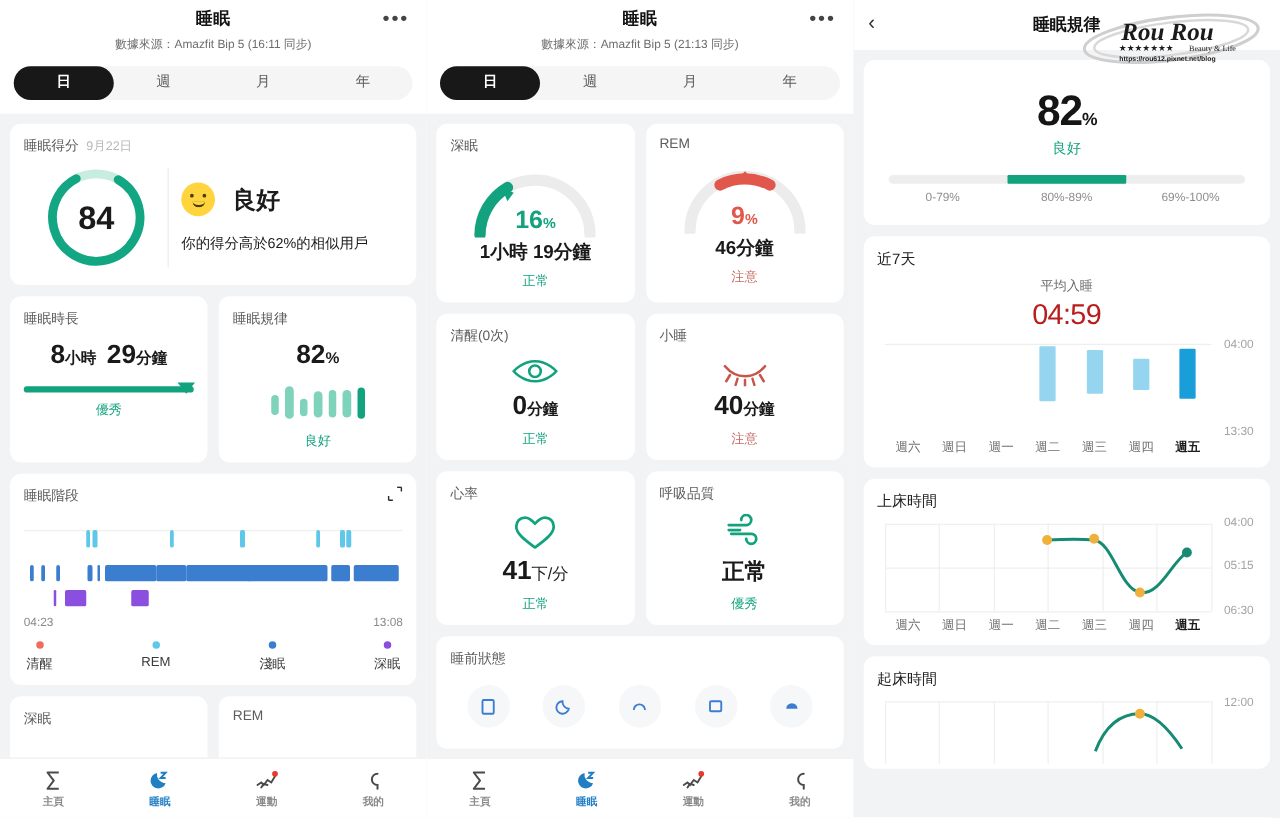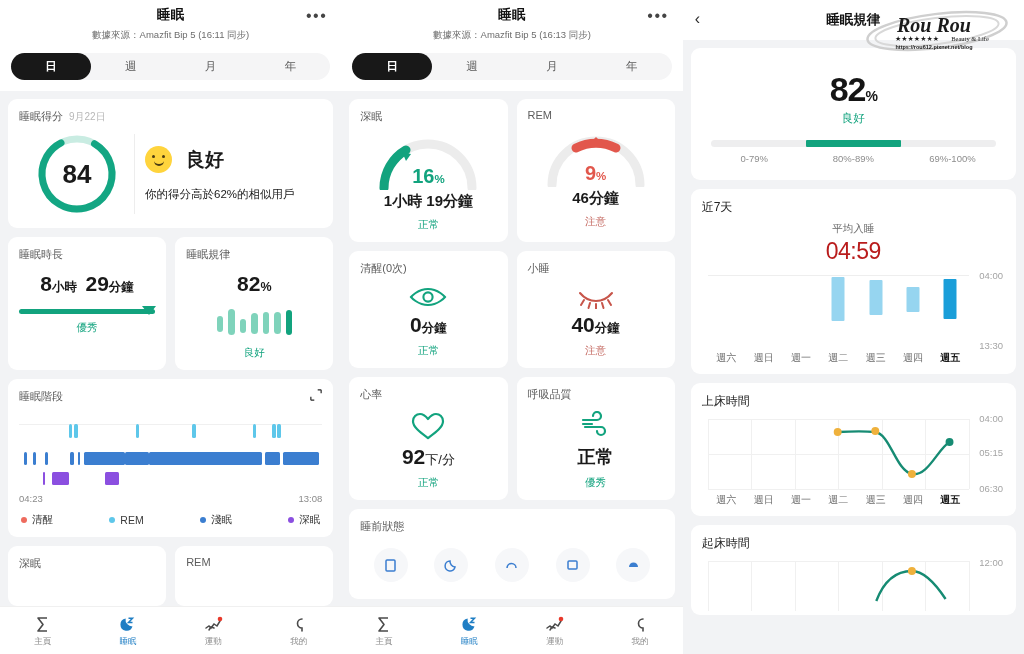--- a/index.html
+++ b/index.html
@@ -63,41 +63,41 @@
   
   .regbars { display: flex; justify-content: center; align-items: center; gap: 5px; height: 34px; margin-top: 9px; }
   .regbars span { width: 6.5px; border-radius: 4px; background: #7fd3bb; display: block; }
 
   
   .stage-chart { position: relative; height: 70px; margin-top: 16px; }
   .stage-chart .gline { position: absolute; left: 0; right: 0; top: 4px; height: 1px; background: #f0f0f0; }
   .stage-chart .seg-b { position: absolute; border-radius: 1.5px; }
   .stage-times { display: flex; justify-content: space-between; font-size: 9.5px; color: #8a8a8a; margin-top: 3px; }
   .legend { display: flex; justify-content: space-between; margin-top: 9px; padding: 0 2px; }
-  .legend div { display: flex; align-items: center; gap: 5px; font-size: 10.5px; color: #3a3a3a; }
+  .legend div { display: flex; align-items: center; gap: 5px; font-size: 10.5px; color: #3a3a3a; flex-direction: column; }
   .dot { width: 6px; height: 6px; border-radius: 50%; display: inline-block; }
   .expand-ic { position: absolute; right: 11px; top: 10px; width: 12px; height: 12px; }
 
   
   .gauge { position: relative; width: 112px; height: 58px; margin: 8px auto 0 auto; }
   .gauge svg { position: absolute; left: 0; top: 0; }
   .gauge .gval { position: absolute; width: 100%; text-align: center; bottom: 2px; font-size: 20px; font-weight: bold; }
   .gauge .gval em { font-size: 11.5px; font-style: normal; }
   .g-green .gval { color: #12a37e; }
   .g-red .gval { color: #e2574c; }
   .gauge-sub { text-align: center; font-size: 15px; font-weight: bold; color: #1a1a1a; margin-top: 2px; }
 
   .icon-center { display: flex; justify-content: center; margin: 9px 0 4px 0; }
 
   
   .tabbar { position: absolute; bottom: 0; left: 0; right: 0; height: 48px; background: #fff;
             display: flex; align-items: center; border-top: 1px solid #f0f0f0; }
   .tabitem { flex: 1; text-align: center; position: relative; }
   .tabitem .tic { height: 22px; display: flex; align-items: center; justify-content: center; }
-  .tabitem .tlbl { font-size: 8.5px; color: #8b8b8b; margin-top: 1px; }
+  .tabitem .tlbl { font-size: 8.5px; color: #8b8b8b; margin-top: 1px; font-weight: bold; }
   .tabitem.sel .tlbl { color: #1f7ec4; }
 
   
   .hdr3 { background: #fff; height: 40px; position: relative; display: flex; align-items: center; }
   .back-ic { position: absolute; left: 12px; top: 11px; font-size: 16px; color: #2c2c2c; line-height: 16px; }
   .hdr3-title { width: 100%; text-align: center; font-size: 13.5px; font-weight: bold; color: #131313; }
 
   .pct-big { text-align: center; font-size: 34px; font-weight: bold; color: #151515; letter-spacing: -1px; margin-top: 10px; }
   .pct-big em { font-size: 14px; font-style: normal; }
   .pct-lbl { text-align: center; font-size: 11.5px; color: #12a37e; margin-top: 2px; }
@@ -307,21 +307,21 @@
             </svg>
           </div>
         <div class="tlbl">我的</div>
       </div>
     </div>
   </div>
 
   <div class="panel p2">
     <div class="hdr">
       <div class="hdr-title">睡眠</div>
-      <div class="hdr-sub">數據來源：Amazfit Bip 5 (16:13 同步)</div>
+      <div class="hdr-sub">數據來源：Amazfit Bip 5 (21:13 同步)</div>
       <div class="hdr-dots">•••</div>
     </div>
     <div class="segwrap">
       <div class="seg">
         <div class="seg-item active">日</div>
         <div class="seg-item">週</div>
         <div class="seg-item">月</div>
         <div class="seg-item">年</div>
       </div>
     </div>
@@ -392,21 +392,21 @@
       <div class="row2">
 
         <div class="card">
           <div class="card-title">心率</div>
           <div class="icon-center">
             <svg width="34" height="30" viewBox="0 0 34 30">
                 <path d="M17 27C9 21 2 16 2 10.2 2 6 5.2 3 9 3c3 0 5.4 1.8 8 5 2.6-3.2 5-5 8-5 3.8 0 7 3 7 7.2C32 16 25 21 17 27z" fill="none" stroke="#12a37e" stroke-width="2.2" stroke-linejoin="round"></path>
               </svg>
           </div>
           <div class="centered">
-            <span class="big-num">92</span><span class="unit" style="font-weight:normal;font-size:13px">下/分</span>
+            <span class="big-num">41</span><span class="unit" style="font-weight:normal;font-size:13px">下/分</span>
           </div>
           <div class="status st-green">正常</div>
         </div>
 
         <div class="card">
           <div class="card-title">呼吸品質</div>
           <div class="icon-center">
             <svg width="34" height="30" viewBox="0 0 34 30">
                 <path d="M4 9h14a4 4 0 1 0-4-4" fill="none" stroke="#12a37e" stroke-width="2.2" stroke-linecap="round"></path>
                 <path d="M6 16h16a4 4 0 1 1-4 4" fill="none" stroke="#12a37e" stroke-width="2.2" stroke-linecap="round"></path>

